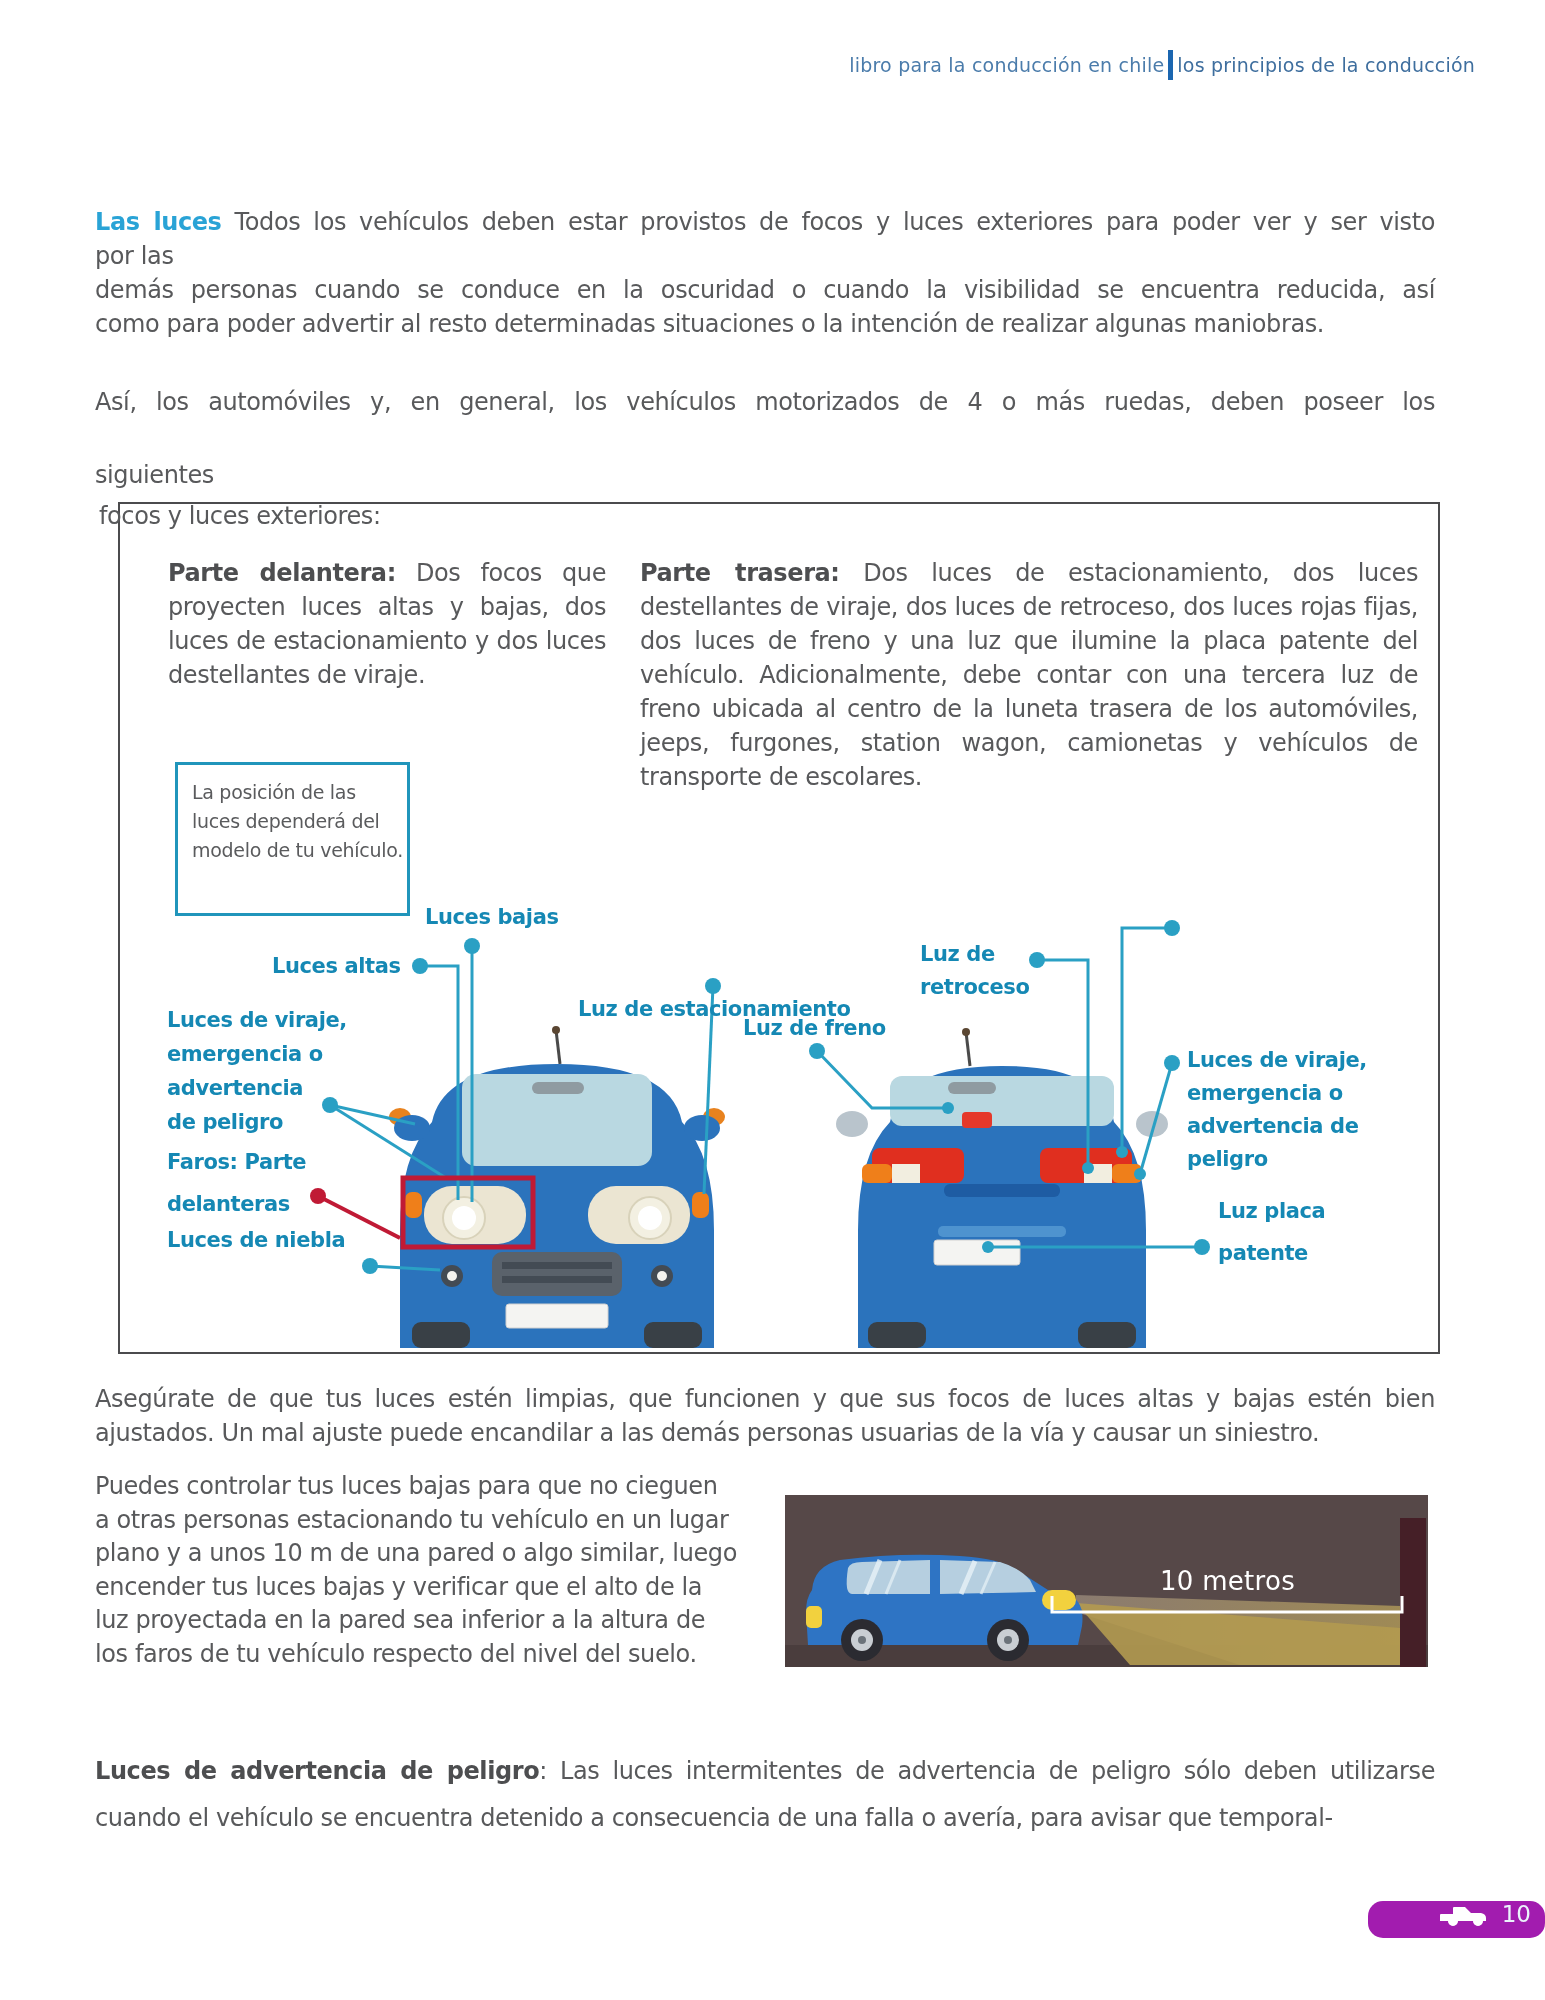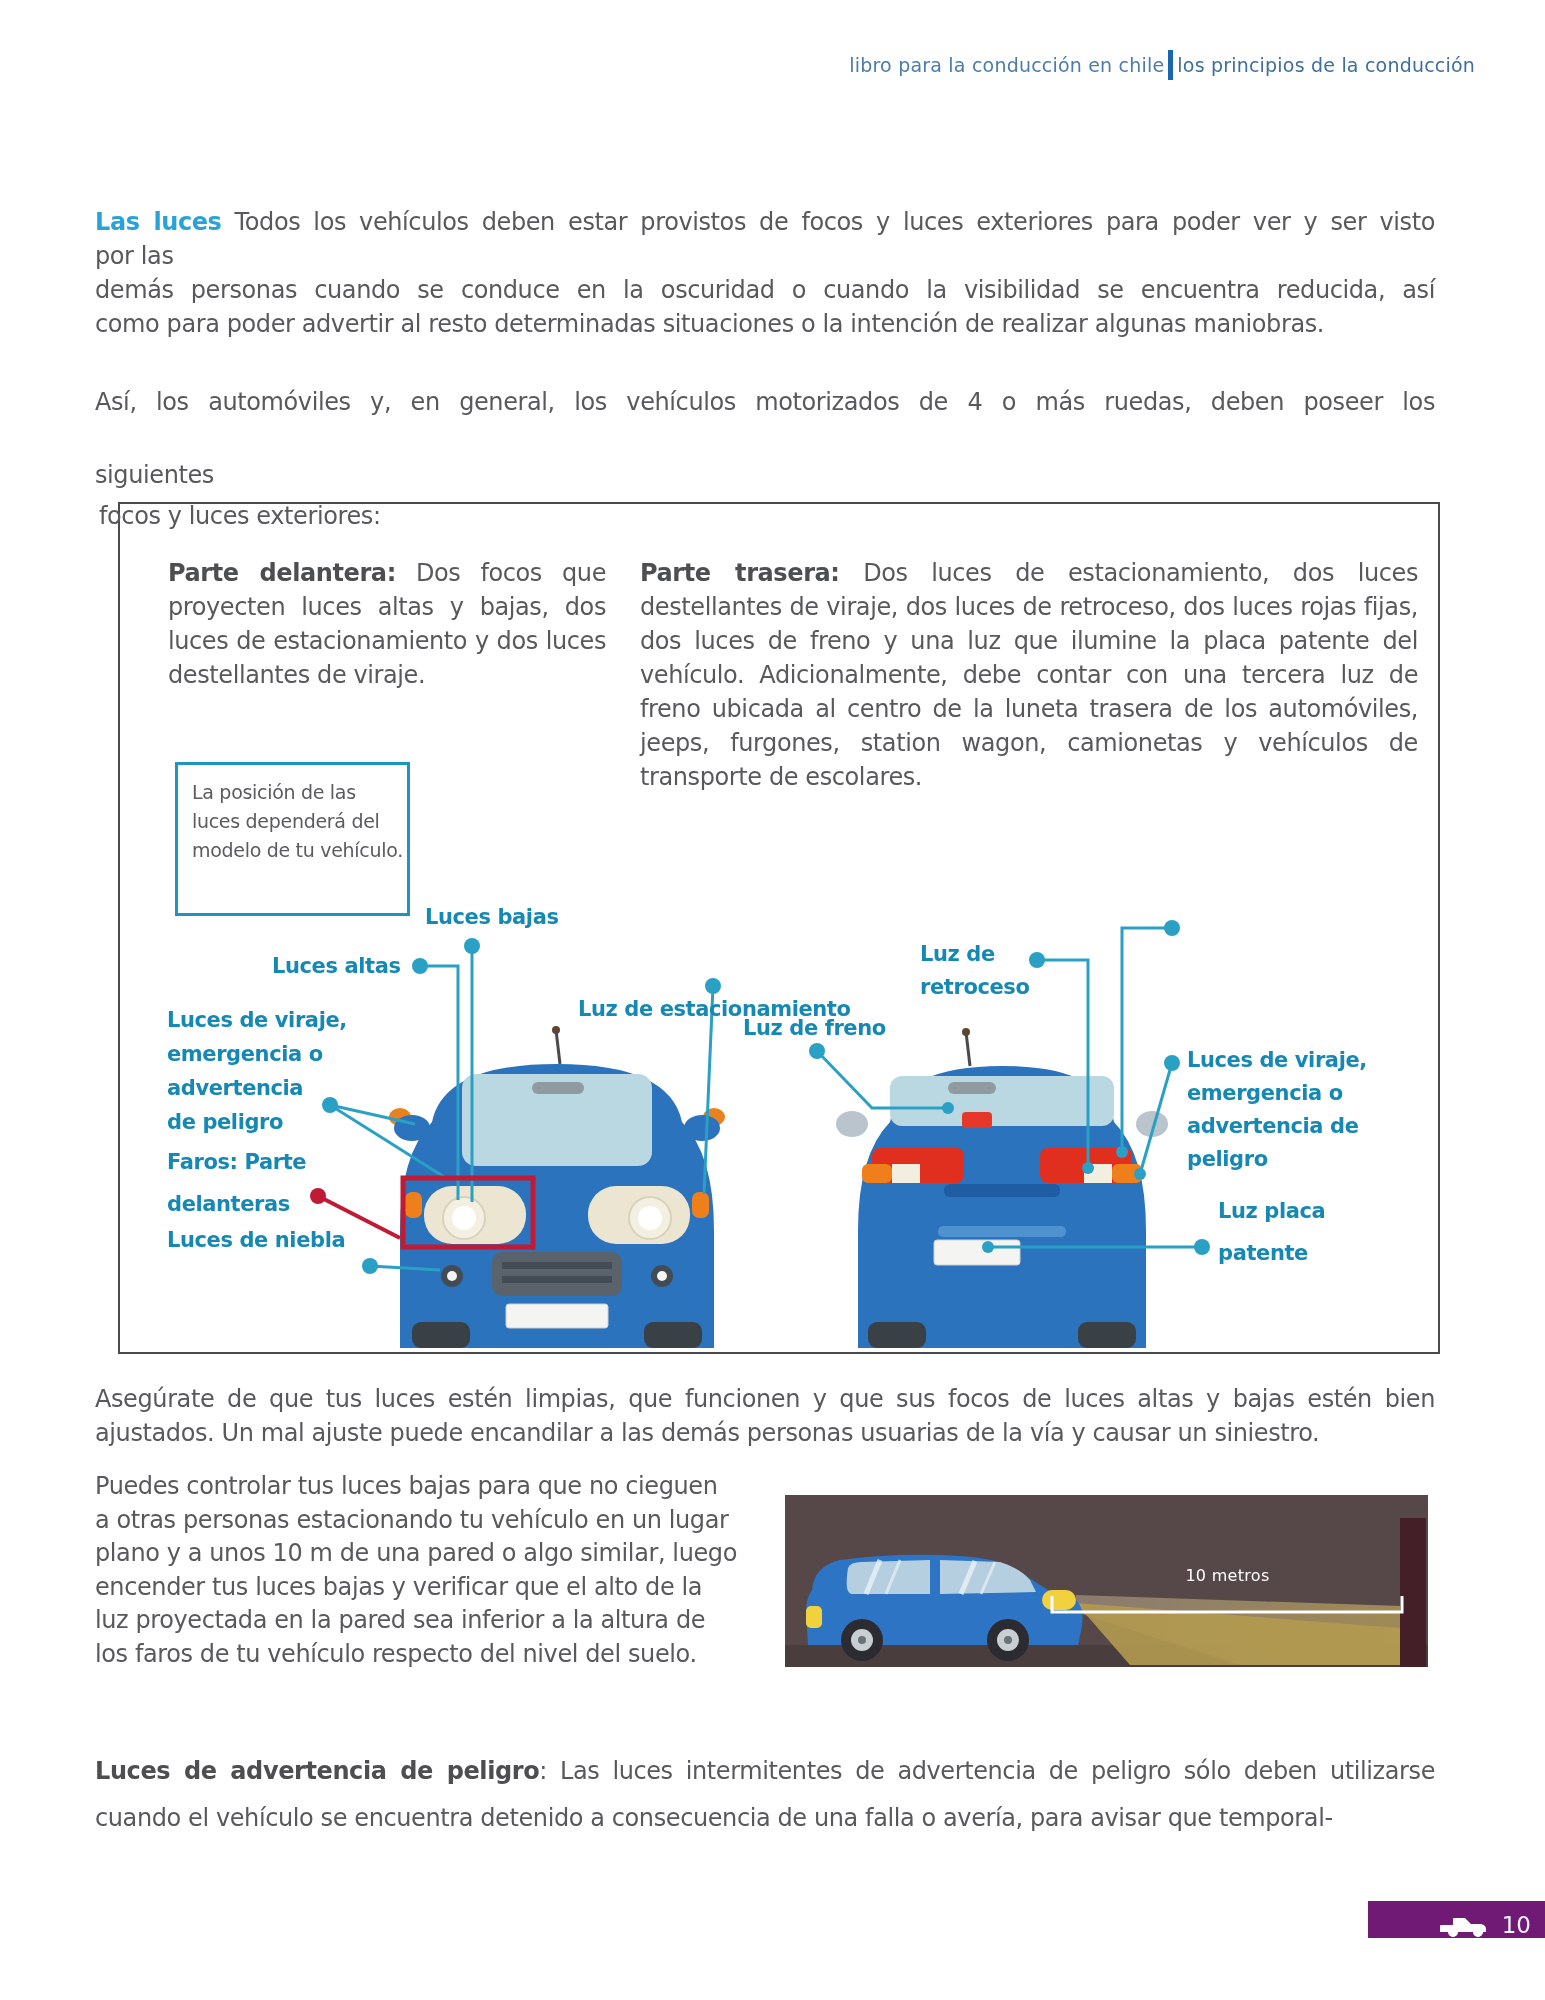--- a/index.html
+++ b/index.html
@@ -15,24 +15,24 @@
           align-items:center;gap:4px;font-size:19px;letter-spacing:0.2px;padding-left:38px;}
   .hdr-left{color:#4b7cab;}
   .hdr-right{color:#3e6e9e;}
   .hdr-sep{width:5px;height:30px;background:#1b66b0;}
   .mainbox{left:118px;top:502px;width:1318px;height:848px;border:2px solid #4b4b4d;}
   .notebox{left:175px;top:762px;width:235px;height:154px;border:3px solid #2095bb;
            box-sizing:border-box;padding:13px 0 0 14px;font-size:19px;line-height:29px;
            letter-spacing:-0.3px;color:#5a5b5d;}
   .diag-lbl{position:absolute;font-weight:bold;color:#1588b4;font-size:21px;
             letter-spacing:-0.4px;line-height:33px;white-space:nowrap;}
-  .metros{color:#ffffff;font-size:16px;letter-spacing:0.3px;text-align:center;}
-  .footer{left:1368px;top:1901px;width:177px;height:37px;background:#701a75;
-          display:flex;align-items:flex-end;justify-content:flex-end;gap:12px;
-          padding-right:14px;box-sizing:border-box;color:#eaf3fb;font-size:23px;}
+  .metros{color:#ffffff;font-size:26px;letter-spacing:0.3px;text-align:center;}
+  .footer{left:1368px;top:1901px;width:177px;height:37px;background:#a21caf;
+          display:flex;align-items:flex-start;justify-content:flex-end;gap:12px;
+          padding-right:14px;box-sizing:border-box;color:#eaf3fb;font-size:23px;border-radius:15px;}
   svg{display:block;}
   .overlay{left:0;top:0;pointer-events:none;}
 </style>
 </head>
 <body>
 
 <div class="page">
 
   <div class="abs header">
     <span class="hdr-left">libro para la conducción en chile</span>

